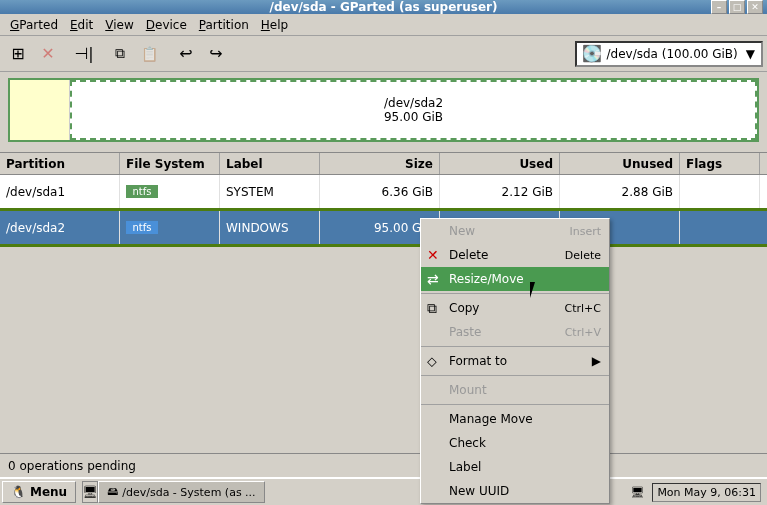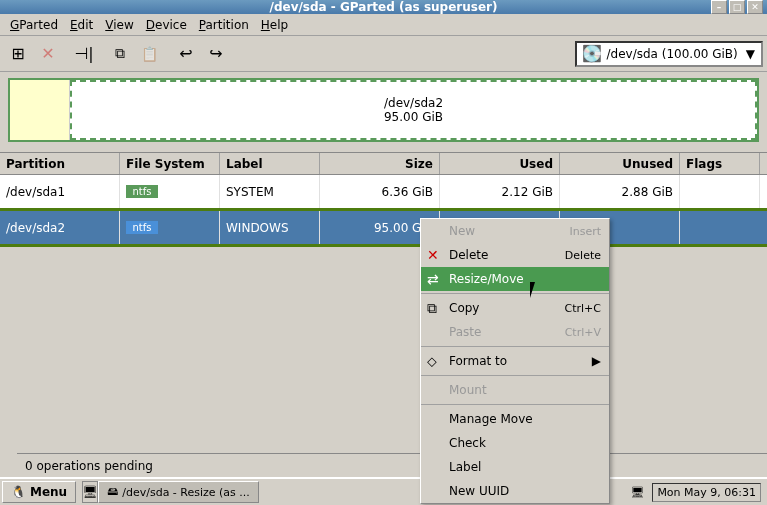--- a/index.html
+++ b/index.html
@@ -202,21 +202,21 @@
       text-align: center;
     }
     .fs-badge-green {
       background: #5a9a5a;
     }
 
     
     .status-bar {
       position: absolute;
       bottom: 28px;
-      left: 17px;
+      left: 0;
       right: 0;
       height: 24px;
       background: #d4d0c8;
       border-top: 1px solid #888;
       display: flex;
       align-items: center;
       padding: 0 8px;
       font-size: 12px;
     }
 
@@ -509,19 +509,19 @@
 
 <div class="taskbar">
   <div class="taskbar-start">
     <span>🐧</span>
     <span>Menu</span>
   </div>
   <div style="width:6px;"></div>
   <div style="width:16px;height:22px;background:#d4d0c8;border:1px solid #888;display:flex;align-items:center;justify-content:center;font-size:12px;">🖥</div>
   <div class="taskbar-item">
     <span>🖴</span>
-    <span>/dev/sda - Resize (as ...</span>
+    <span>/dev/sda - System (as ...</span>
   </div>
   <div class="taskbar-right">
     <span>🖥</span>
     <div class="taskbar-clock">Mon May  9, 06:31</div>
   </div>
 </div>
 
 </body></html>

